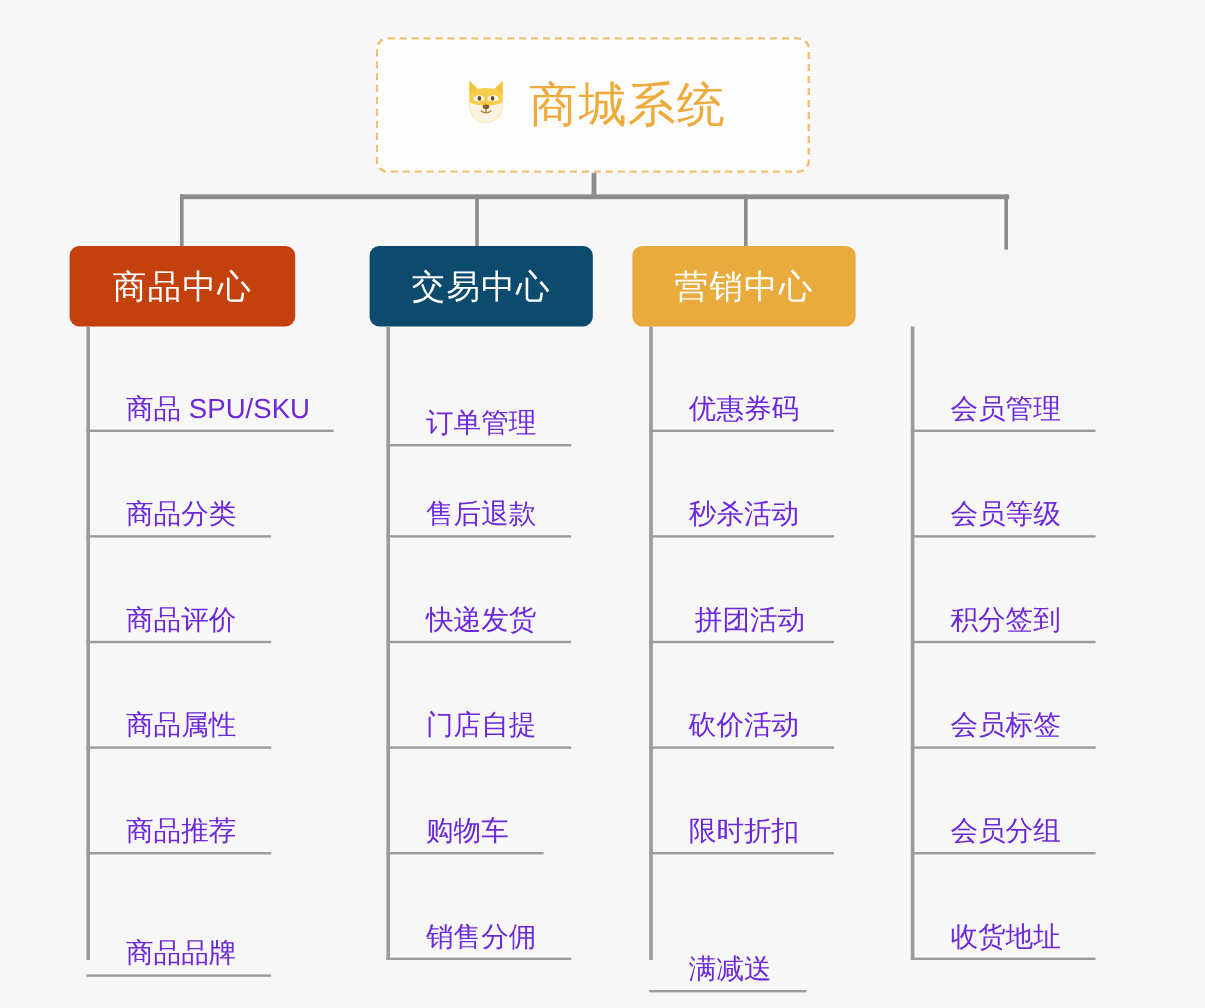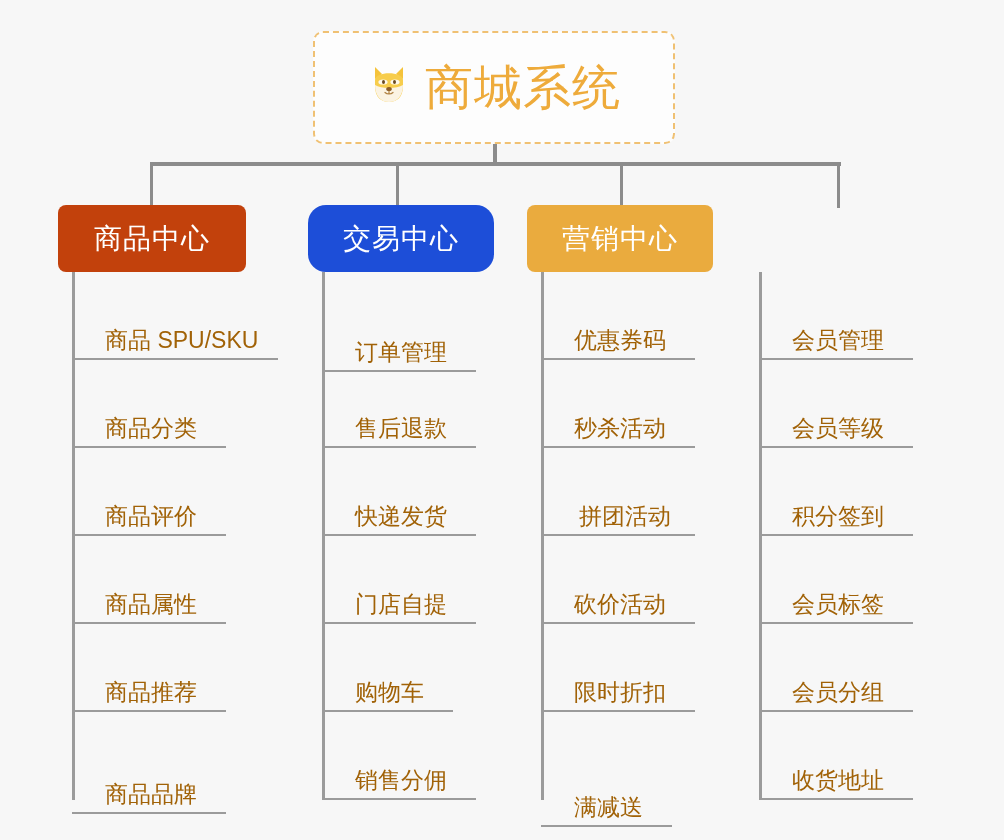--- a/index.html
+++ b/index.html
@@ -36,21 +36,21 @@
     align-items: center;
     justify-content: center;
     gap: 14px;
   }
   .root-emoji {
     font-size: 44px;
     line-height: 1;
     display: block;
   }
   .root-title {
-    font-size: 48px;
+    font-size: 40px;
     color: #eeab3b;
     letter-spacing: 1px;
     line-height: 1;
     white-space: nowrap;
   }
 
   
   .conn {
     position: absolute;
     background: #8c8c8c;
@@ -94,21 +94,21 @@
     box-sizing: border-box;
     border-bottom: 2px solid #9b9b9b;
     height: 88px;
     display: flex;
     align-items: flex-end;
     padding-left: 33px;
     padding-bottom: 5px;
   }
   .leaf-label {
     font-size: 23px;
-    color: #a16207;
+    color: #6d28d9;
     line-height: 1.15;
     white-space: nowrap;
   }
 </style>
 </head>
 <body>
 
 <div id="mindmap">
 
   <div class="root-card">
@@ -134,21 +134,21 @@
   <div class="conn conn-h" style="left:150px; top:162px; width:691px; height:4px;"></div>
 
   <div class="conn conn-v" style="left:150px; top:162px; height:46px;"></div>
   <div class="conn conn-v" style="left:396px; top:162px; height:46px;"></div>
   <div class="conn conn-v" style="left:620px; top:162px; height:46px;"></div>
   <div class="conn conn-v" style="left:837px; top:162px; height:46px;"></div>
 
   <div class="cat-box" style="left:58px; top:205px; width:188px; background:#c2410c;">
     <span class="cat-label">商品中心</span>
   </div>
-  <div class="cat-box" style="left:308px; top:205px; width:186px; background:#1d4ed8;border-radius:18px;">
+  <div class="cat-box" style="left:308px; top:205px; width:186px; background:#0c4a6e;">
     <span class="cat-label">交易中心</span>
   </div>
   <div class="cat-box" style="left:527px; top:205px; width:186px; background:#eaab3e;">
     <span class="cat-label">营销中心</span>
   </div>
 
   <div class="branch" style="left:72px;">
     <div class="spine" style="height:528px;"></div>
     <div class="leaf" style="top:0px;   width:206px;">
         <span class="leaf-label">商品 SPU/SKU</span>

